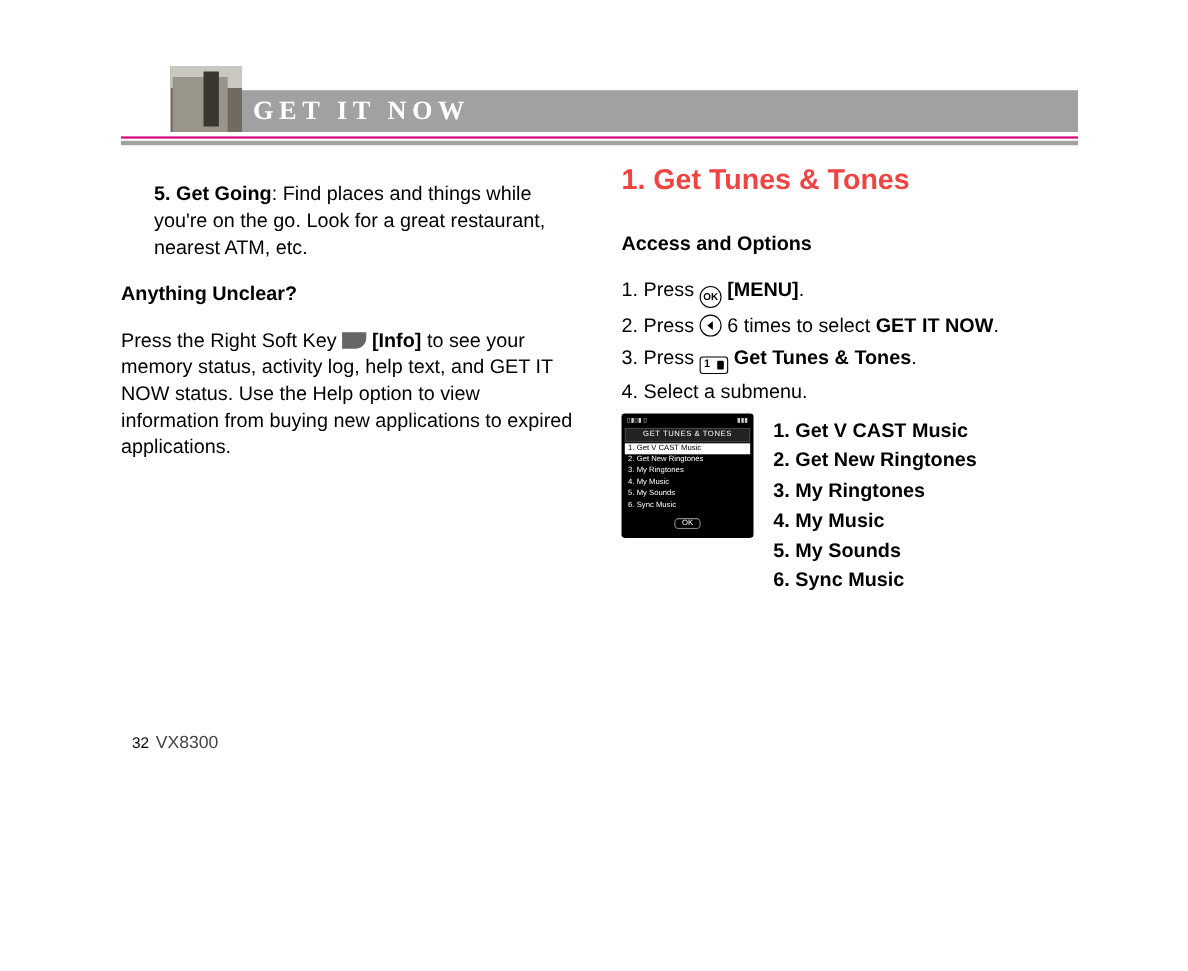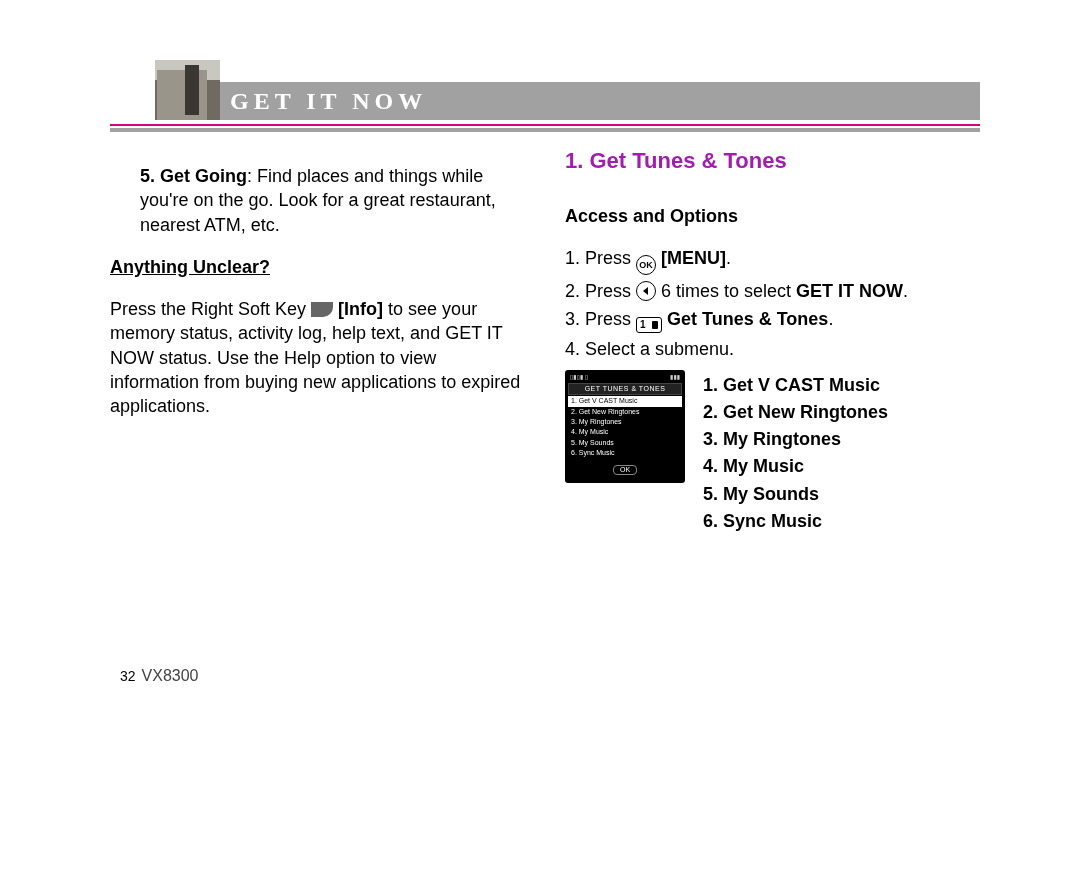--- a/index.html
+++ b/index.html
@@ -9,24 +9,24 @@
   .banner .photo .sky{position:absolute;left:0;top:0;right:0;height:20px;background:#c8c8c0;}
   .banner .photo .bld{position:absolute;left:2px;top:10px;width:50px;height:50px;background:#9a958b;}
   .banner .photo .person{position:absolute;left:30px;top:5px;width:14px;height:50px;background:#3a3732;}
   .banner .graybar{position:absolute;left:110px;right:0;top:22px;height:38px;background:#a1a1a1;display:flex;align-items:center;padding-left:10px;box-sizing:border-box;}
   .banner .graybar span{color:#fff;font-family:"Times New Roman",serif;font-size:24px;letter-spacing:5px;font-weight:600;}
   .magenta-rule{height:2px;background:#d9027d;margin:0 0 2px 0;}
   .gray-rule{height:4px;background:#a1a1a1;margin-bottom:14px;}
   .cols{display:flex;gap:40px;}
   .col{flex:1;font-size:18px;line-height:1.35;}
   .bold{font-weight:700;}
-  .section-title{color:#a21caf;font-size:22px;font-weight:700;margin:0 0 10px 0;}
+  .section-title{color:#ef4444;font-size:26px;font-weight:700;margin:0 0 10px 0;}
   .indent{margin-left:30px;}
   .sub6{margin-left:30px;margin-top:10px;font-weight:700;}
-  .anything{font-weight:700;margin-top:8px;text-decoration:underline;}
+  .anything{font-weight:700;margin-top:8px;}
   .softkey-icon{display:inline-block;width:22px;height:15px;background:#666;border-radius:0 0 10px 0;vertical-align:-2px;}
   .ok-icon{display:inline-block;width:18px;height:18px;border:1.5px solid #000;border-radius:50%;font-size:9px;line-height:18px;text-align:center;vertical-align:-4px;font-weight:700;}
   .left-icon{display:inline-block;width:18px;height:18px;border:1.5px solid #000;border-radius:50%;vertical-align:-4px;position:relative;}
   .left-icon::after{content:"";position:absolute;left:6px;top:5px;width:0;height:0;border-top:4px solid transparent;border-bottom:4px solid transparent;border-right:5px solid #000;}
   .key1-icon{display:inline-block;width:26px;height:16px;border:1.5px solid #000;border-radius:3px;font-size:10px;line-height:14px;vertical-align:-3px;position:relative;background:#fff;text-align:left;padding-left:3px;box-sizing:border-box;font-weight:700;}
   .key1-icon::after{content:"";position:absolute;right:3px;top:3px;width:6px;height:8px;background:#000;border-radius:1px;}
   .steps p{margin:4px 0;}
   .submenus{margin-top:8px;display:flex;gap:18px;align-items:flex-start;}
   .phone-screen{width:120px;background:#000;border-radius:3px;padding:4px 3px 8px 3px;box-sizing:border-box;color:#fff;font-size:7px;line-height:1.2;}
   .ps-status{font-size:6px;opacity:.8;display:flex;justify-content:space-between;padding:0 2px 2px 2px;}

